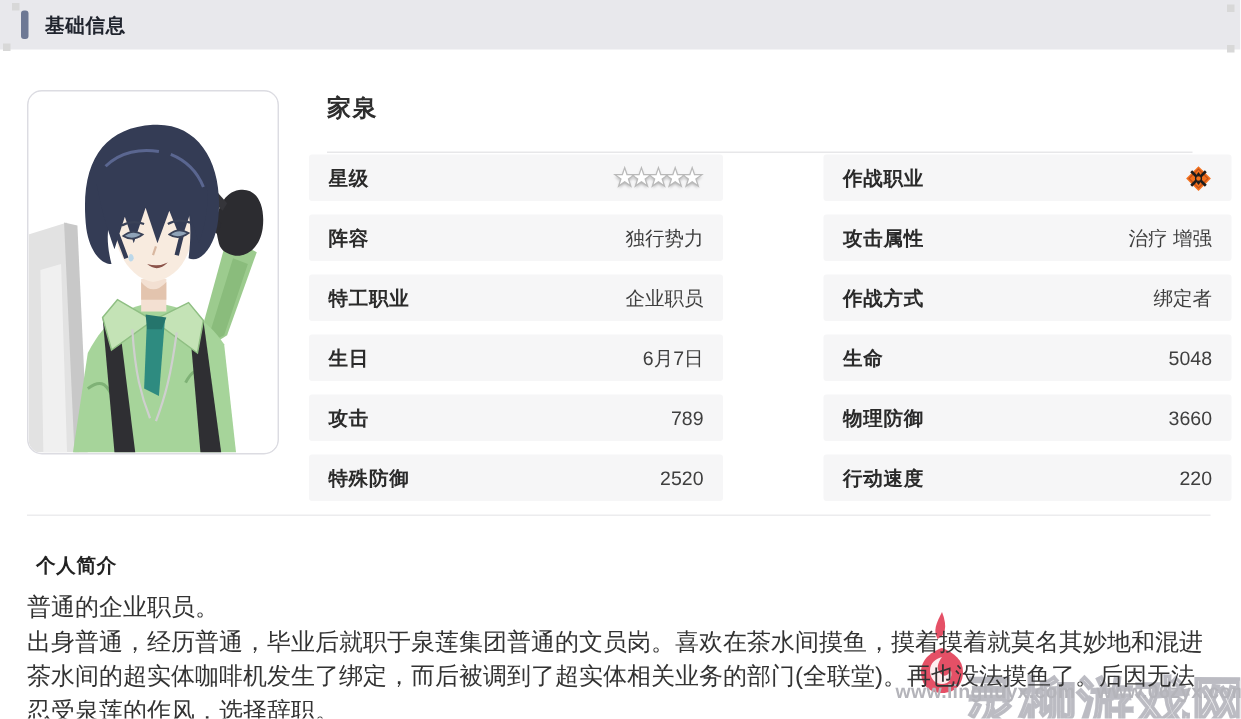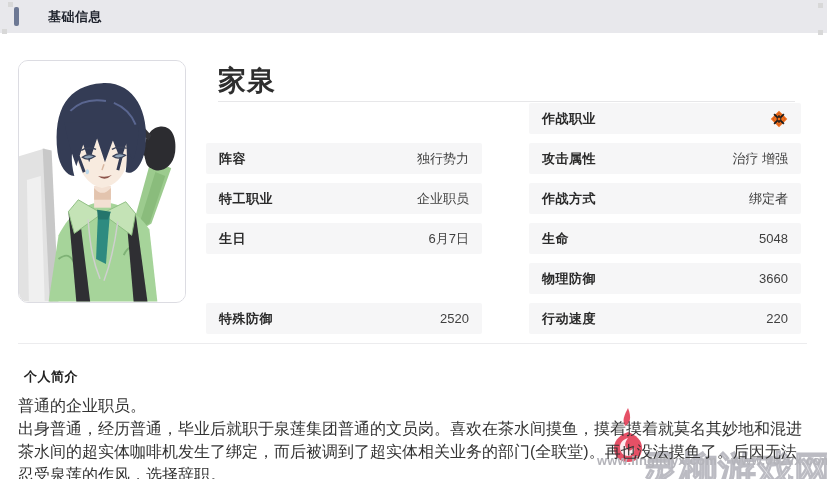--- a/index.html
+++ b/index.html
@@ -14,54 +14,54 @@
   
   .header {
     position:absolute; left:0; top:0; width:827px; height:33px;
     background:#e8e8ec; display:flex; align-items:center;
   }
   .header .accent {
     width:5px; height:19px; background:#6d7894; border-radius:2px;
     margin-left:14px;
   }
   .header .title {
-    font-size:13px; font-weight:700; color:#20242e; margin-left:29px;
+    font-size:13px; font-weight:700; color:#20242e; margin-left:11px;
     letter-spacing:0.5px;
     font-family:Liberation Serif, serif;
   }
   .handle { position:absolute; width:5px; height:5px; background:#d8d8d8; }
   .h1 { left:8px;   top:2px;  }
   .h2 { left:2px;   top:29px; }
   .h3 { left:818px; top:3px;  }
   .h4 { left:818px; top:30px; }
 
   
   .portrait {
     position:absolute; left:18px; top:60px; width:168px; height:243px;
     border:1px solid #dcdce2; border-radius:10px; overflow:hidden;
     background:#ffffff;
   }
   .portrait svg { display:block; width:100%; height:100%; }
 
   
   .char-name {
     position:absolute; left:218px; top:62px;
-    font-size:28px; font-weight:700; color:#2e2e2e; letter-spacing:1px;
+    font-size:16px; font-weight:700; color:#2e2e2e; letter-spacing:1px;
   }
   .name-divider {
     position:absolute; left:218px; top:101px; width:577px; height:1px;
     background:#e7e7e9;
   }
   .stat-row {
     position:absolute; height:31px; background:#f6f6f7; border-radius:2px;
     display:flex; align-items:center; justify-content:space-between;
     padding:0 13px; font-size:13px;
   }
   .stat-row.left  { left:206px; width:276px; }
-  .stat-row.right { left:529px; width:272px; }
+  .stat-row.right { left:549px; width:272px; }
   .r0 { top:103px; } .r1 { top:143px; } .r2 { top:183px; }
   .r3 { top:223px; } .r4 { top:263px; } .r5 { top:303px;gap:40px; }
   .stat-label { font-weight:700; color:#2a2a2a; letter-spacing:0.5px; }
   .stat-value { color:#3f3f3f; text-align:right; }
   .stars {
     font-size:17px; letter-spacing:-4px; padding-right:4px; color:#ffffff;
     -webkit-text-stroke:0.8px #b9b9b9;
     text-shadow:0 1px 2px rgba(0,0,0,0.28);
   }
   .class-icon { width:18px; height:18px; display:block; }
@@ -160,31 +160,39 @@
       <path d="M86,104 L84,110" stroke="#d8b7a0" stroke-width="1.5" fill="none"></path>
       <path d="M80,116 Q87,122 94,115 Q88,118 80,116 Z" fill="#8c544a"></path>
 
       <path d="M68,110 C66,114 70,116 71,112 C71,110 69,108 68,110 Z" fill="#bcd8ea"></path>
     </svg>
   </div>
 
   <div class="char-name">家泉</div>
   <div class="name-divider"></div>
 
+  <div class="stat-row left r0">
+    <span class="stat-label">星级</span>
+    <span class="stat-value stars">★★★★★</span>
+  </div>
   <div class="stat-row left r1">
     <span class="stat-label">阵容</span>
     <span class="stat-value">独行势力</span>
   </div>
   <div class="stat-row left r2">
     <span class="stat-label">特工职业</span>
     <span class="stat-value">企业职员</span>
   </div>
   <div class="stat-row left r3">
     <span class="stat-label">生日</span>
     <span class="stat-value">6月7日</span>
+  </div>
+  <div class="stat-row left r4">
+    <span class="stat-label">攻击</span>
+    <span class="stat-value">789</span>
   </div>
   <div class="stat-row left r5">
     <span class="stat-label">特殊防御</span>
     <span class="stat-value">2520</span>
   </div>
 
   <div class="stat-row right r0">
     <span class="stat-label">作战职业</span>
     <svg class="class-icon" viewBox="0 0 24 24" xmlns="http://www.w3.org/2000/svg">
       <path d="M12 1 L23 12 L12 23 L1 12 Z" fill="#f2701d"></path>

